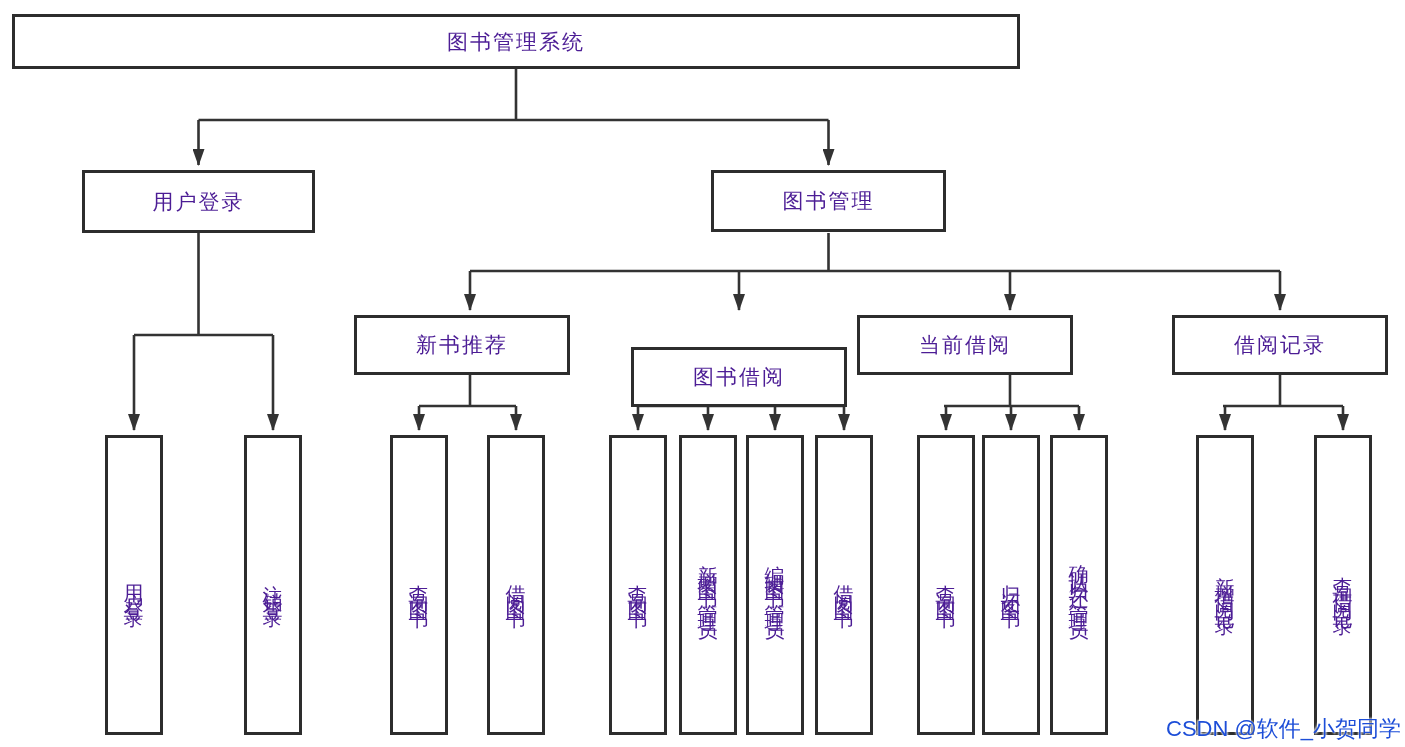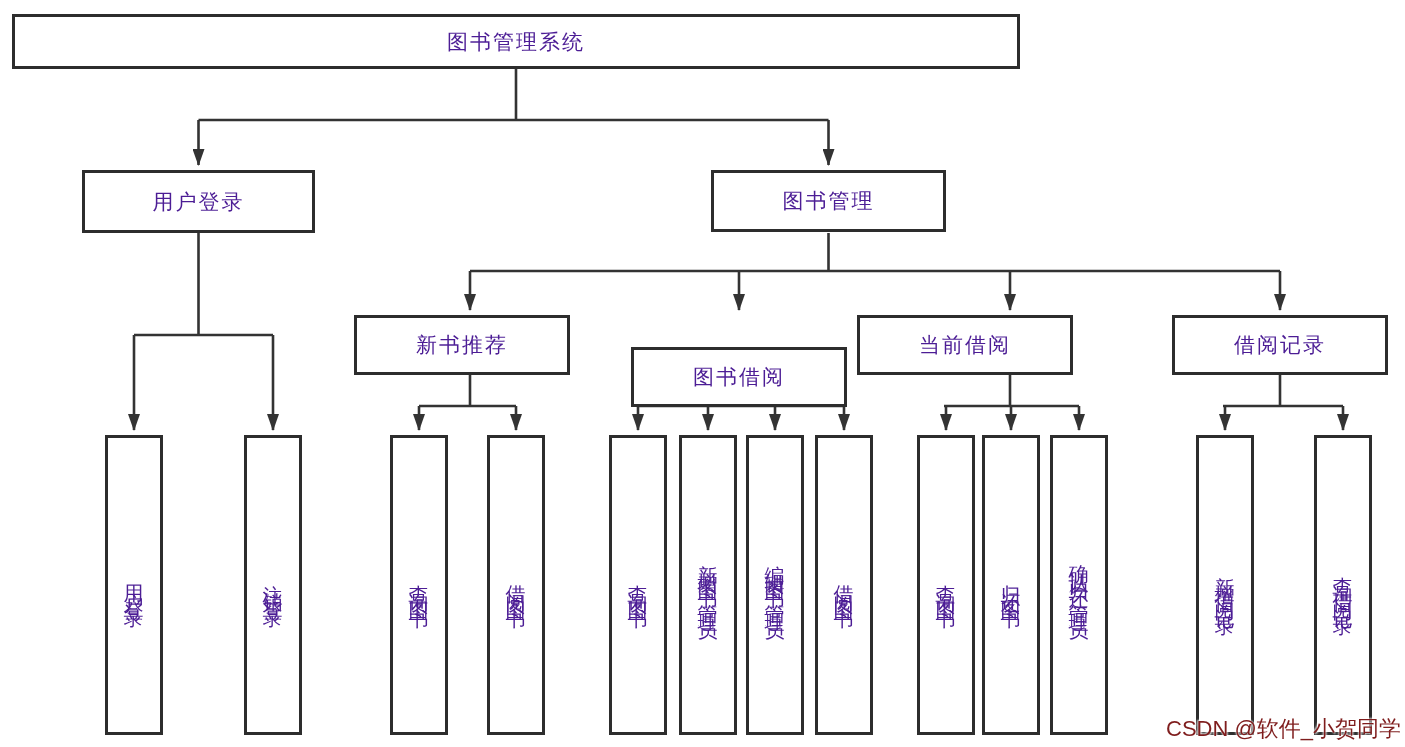--- a/index.html
+++ b/index.html
@@ -68,21 +68,21 @@
   .n-lf09 { left: 917px; }
   .n-lf10 { left: 982px; }
   .n-lf11 { left: 1050px; }
   .n-lf12 { left: 1196px; }
   .n-lf13 { left: 1314px; }
   #watermark {
     position: absolute;
     left: 1166px;
     top: 714px;
     font-size: 22px;
-    color: #7f1d1d;
+    color: #1d4ed8;
     white-space: nowrap;
     text-shadow: 1px 1px 2px rgba(255,255,255,0.95), -1px -1px 2px rgba(255,255,255,0.95);
     z-index: 5;
   }
   .seg { stroke: #333333; stroke-width: 2.6; fill: none; }
 </style>
 </head>
 <body>
 
 <div id="canvas">

